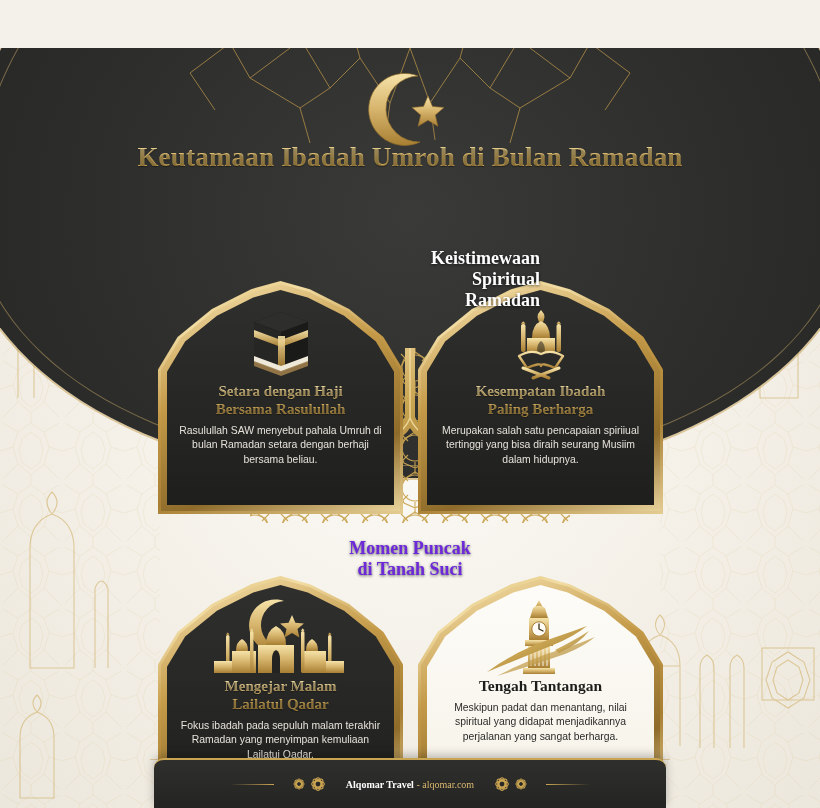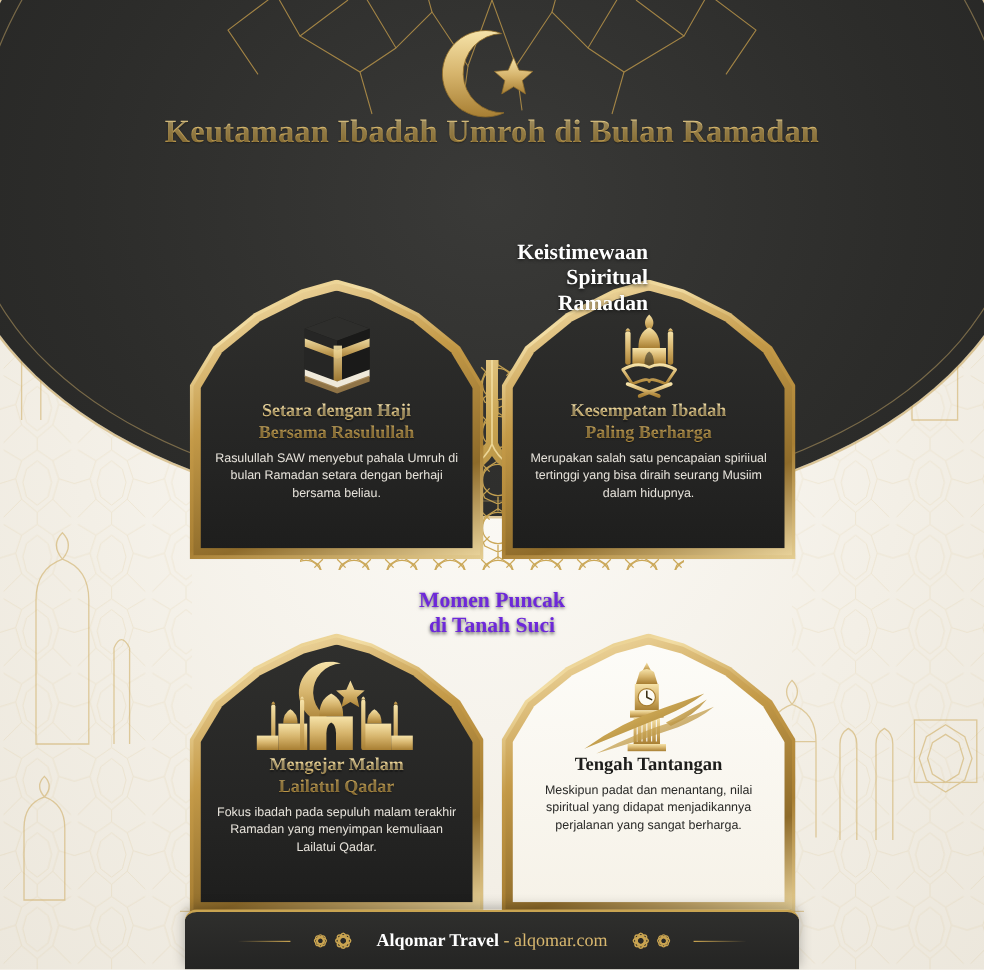--- a/index.html
+++ b/index.html
@@ -2,21 +2,21 @@
 <html><head>
 <meta charset="utf-8">
 <style>
   html,body{margin:0;padding:0;}
   body{
     width:820px;height:808px;overflow:hidden;
     background:#f4f1ea;
     font-family:"Liberation Sans",sans-serif;
     position:relative;
   }
-  .poster{position:absolute;inset:0;overflow:hidden;}
+  .poster{position:absolute;inset:0;overflow:hidden;margin-top:48px;}
 
   
   .bg-cream{position:absolute;inset:0;background:
       radial-gradient(ellipse at 50% 40%, #fdfcf9 0%, #f3efe6 60%, #ece7dc 100%);}
   .bg-pattern{position:absolute;inset:0;opacity:.5;}
   .bg-mosque-art{position:absolute;inset:0;}
 
   
   .dark-top{
     position:absolute;left:-40px;top:-230px;width:900px;height:660px;
@@ -108,21 +108,21 @@
   .footer{
     position:absolute;left:154px;bottom:0;width:512px;height:48px;z-index:9;
     background:linear-gradient(180deg,#2f2f2d 0%,#242423 100%);
     border-top:2px solid #c9a451;
     border-radius:10px 10px 0 0;
     display:flex;align-items:center;justify-content:center;gap:14px;
     box-shadow:0 -3px 10px rgba(0,0,0,.25);
   }
   .foot-rule{width:44px;height:1px;background:linear-gradient(90deg,rgba(201,164,81,0),#c9a451);}
   .foot-rule.r{background:linear-gradient(270deg,rgba(201,164,81,0),#c9a451);}
-  .foot-text{font-size:15px;font-family:"Liberation Serif",serif;}
+  .foot-text{font-size:10px;font-family:"Liberation Serif",serif;}
   .foot-brand{color:#fff;font-weight:700;}
   .foot-url{color:#d9b86f;}
   .frame-line{position:absolute;left:150px;right:150px;bottom:48px;height:1px;background:rgba(201,164,81,.5);z-index:8;}
 </style>
 </head>
 <body>
 
 <div class="poster">
 
   <div class="bg-cream"></div>

